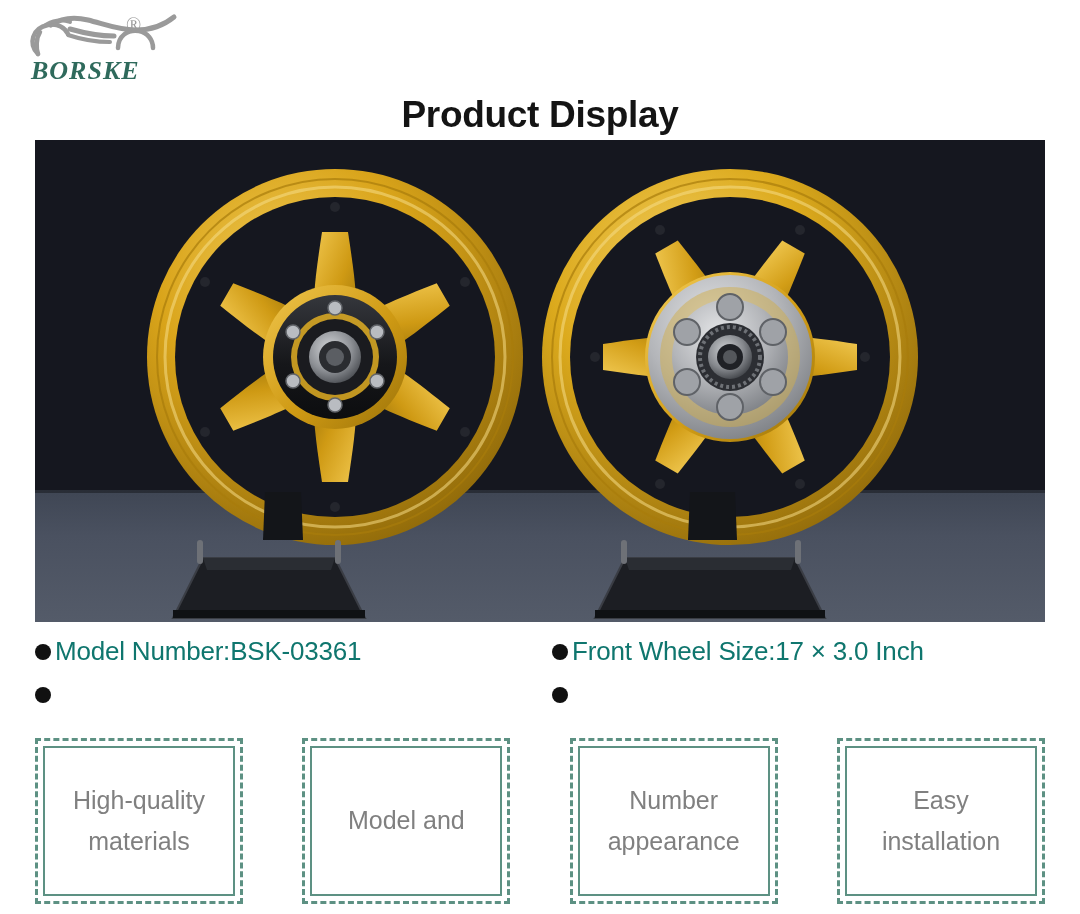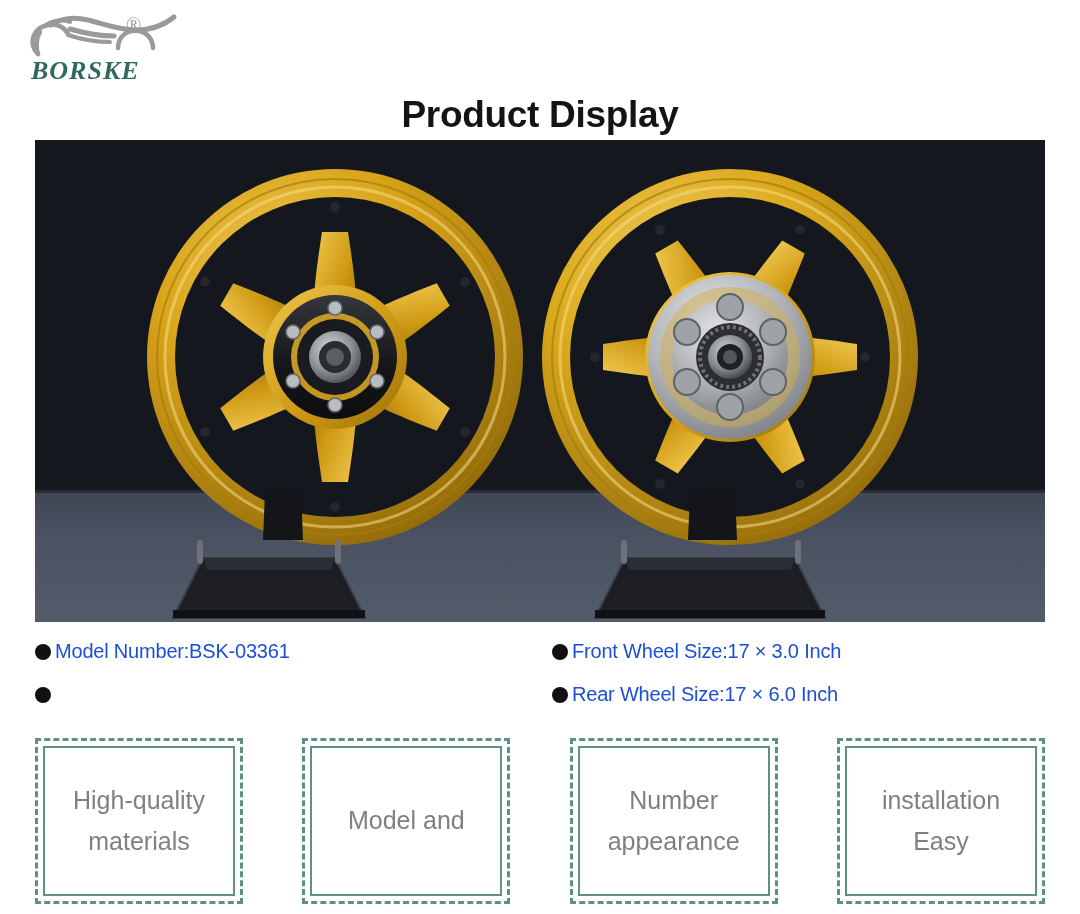--- a/index.html
+++ b/index.html
@@ -115,22 +115,22 @@
     width: 1010px;
     display: flex;
   }
 
   .spec-col { width: 50%; }
   .spec-col.right { padding-left: 12px; }
 
   .spec-line {
     display: flex;
     align-items: center;
-    font-size: 20px;
-    color: #1d4ed8;
+    font-size: 26px;
+    color: #0f766e;
     height: 43px;
     white-space: nowrap;
     letter-spacing: -0.2px;
   }
 
   .spec-bullet {
     width: 16px;
     height: 16px;
     border-radius: 50%;
     background: #111111;
@@ -395,21 +395,20 @@
     </div>
   </div>
 
   <div class="spec-col right">
     <div class="spec-line">
       <span class="spec-bullet"></span>
       <span>Front Wheel Size:17 × 3.0 Inch</span>
     </div>
     <div class="spec-line">
       <span class="spec-bullet"></span>
-      <span>Rear Wheel Size:17 × 6.0 Inch</span>
     </div>
   </div>
 </div>
 
 <div class="features">
 
   <div class="feature-box">
     <div class="feature-inner">
       <div class="feature-text">
         <div>High-quality</div>
@@ -431,18 +430,18 @@
       <div class="feature-text">
         <div>Number</div>
         <div>appearance</div>
       </div>
     </div>
   </div>
 
   <div class="feature-box">
     <div class="feature-inner">
       <div class="feature-text">
+        <div>Easy</div>
         <div>installation</div>
-        <div>Easy</div>
       </div>
     </div>
   </div>
 </div>
 
 </body></html>

